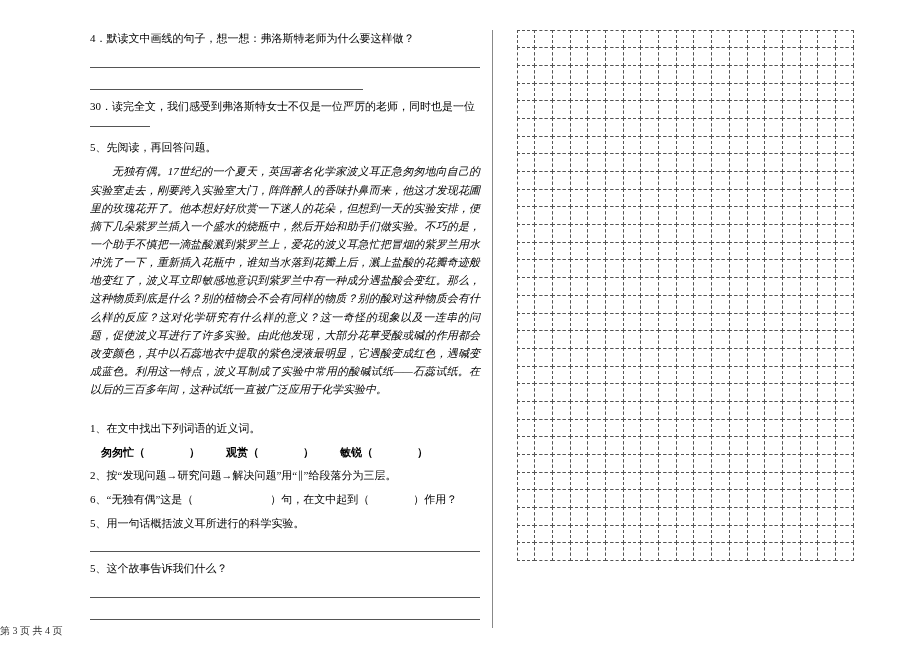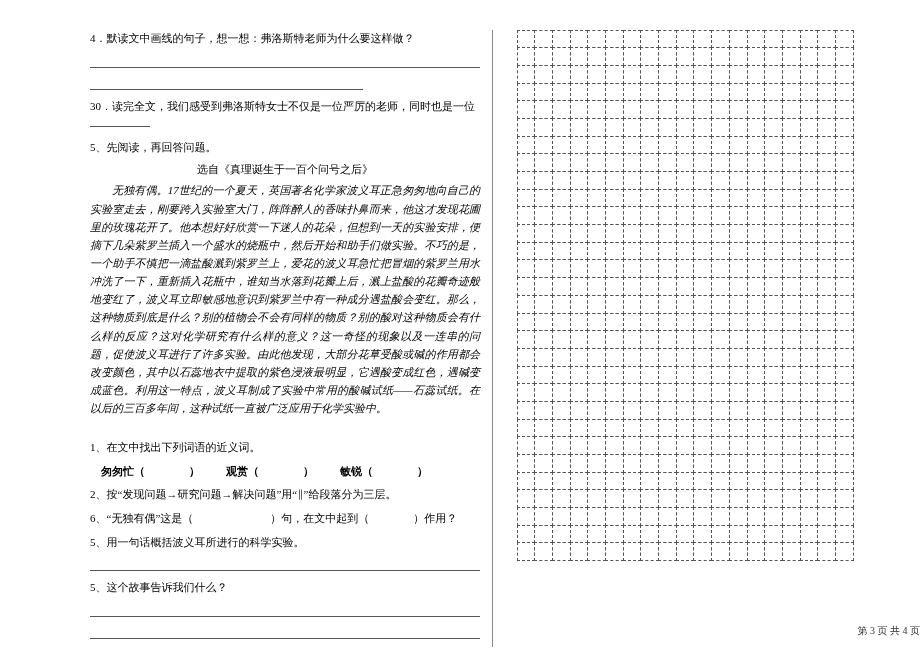--- a/index.html
+++ b/index.html
@@ -59,42 +59,41 @@
       width: 337px;
     }
     .writing-grid .cell {
       border: 1px dashed #555;
       margin: -0.5px;
     }
     .footer {
       position: absolute;
       bottom: 12px;
       left: 0; right: 0;
-      text-align: right;
+      text-align: left;
       font-size: 10px;
       color: #333;
     }
   </style>
 </head>
 <body>
 
 <div class="page">
 
   <div class="column left-col">
 
     <div class="q">4．默读文中画线的句子，想一想：弗洛斯特老师为什么要这样做？</div>
     <div class="blank-line"></div>
     <div class="blank-line short"></div>
 
     <div class="q">
       <span>30．读完全文，我们感受到弗洛斯特女士不仅是一位严厉的老师，同时也是一位</span><span class="blank-inline"></span>
     </div>
 
     <div class="q">5、先阅读，再回答问题。</div>
-    <div class="title-center">选自《真理诞生于一百个问号之后》</div>
     <div class="passage indent">无独有偶。17世纪的一个夏天，英国著名化学家波义耳正急匆匆地向自己的实验室走去，刚要跨入实验室大门，阵阵醉人的香味扑鼻而来，他这才发现花圃里的玫瑰花开了。他本想好好欣赏一下迷人的花朵，但想到一天的实验安排，便摘下几朵紫罗兰插入一个盛水的烧瓶中，然后开始和助手们做实验。不巧的是，一个助手不慎把一滴盐酸溅到紫罗兰上，爱花的波义耳急忙把冒烟的紫罗兰用水冲洗了一下，重新插入花瓶中，谁知当水落到花瓣上后，溅上盐酸的花瓣奇迹般地变红了，波义耳立即敏感地意识到紫罗兰中有一种成分遇盐酸会变红。那么，这种物质到底是什么？别的植物会不会有同样的物质？别的酸对这种物质会有什么样的反应？这对化学研究有什么样的意义？这一奇怪的现象以及一连串的问题，促使波义耳进行了许多实验。由此他发现，大部分花草受酸或碱的作用都会改变颜色，其中以石蕊地衣中提取的紫色浸液最明显，它遇酸变成红色，遇碱变成蓝色。利用这一特点，波义耳制成了实验中常用的酸碱试纸——石蕊试纸。在以后的三百多年间，这种试纸一直被广泛应用于化学实验中。</div>
 
     <div class="q">1、在文中找出下列词语的近义词。</div>
     <div class="q" style="display:flex;gap:26px;padding-left:1em;font-weight:bold;">
       <span>匆匆忙（　　　　）</span>
       <span>观赏（　　　　）</span>
       <span>敏锐（　　　　）</span>
     </div>
     <div class="q">2、按“发现问题→研究问题→解决问题”用“∥”给段落分为三层。</div>
     <div class="q">6、“无独有偶”这是（　　　　　　　）句，在文中起到（　　　　）作用？</div>

